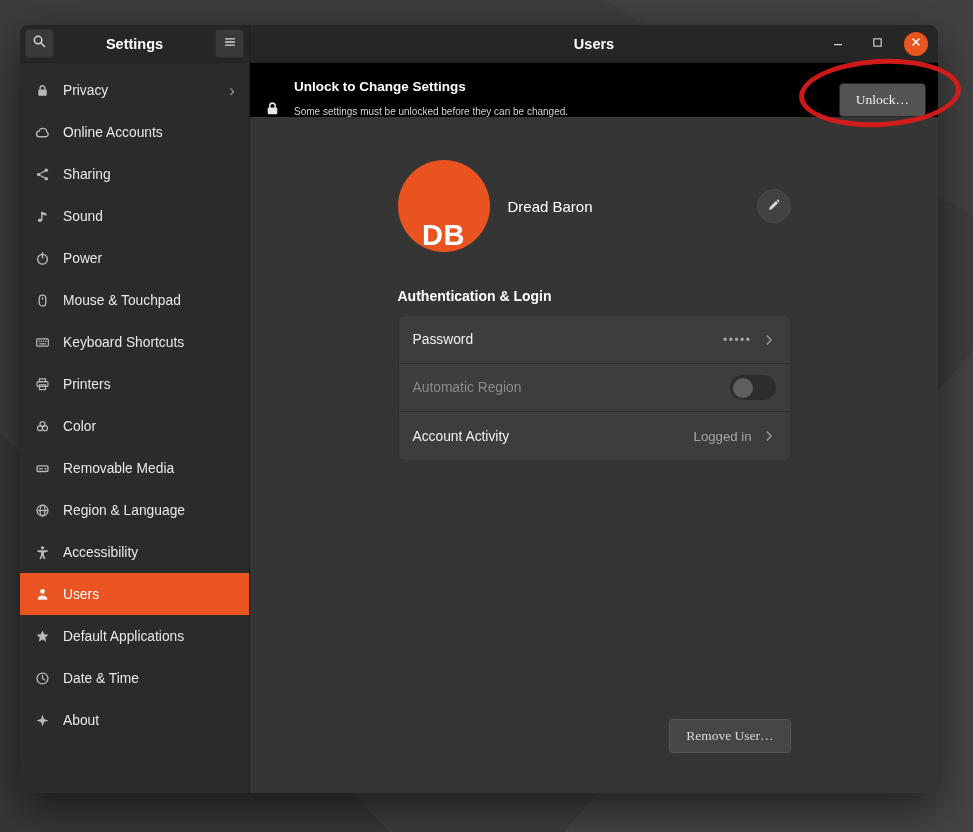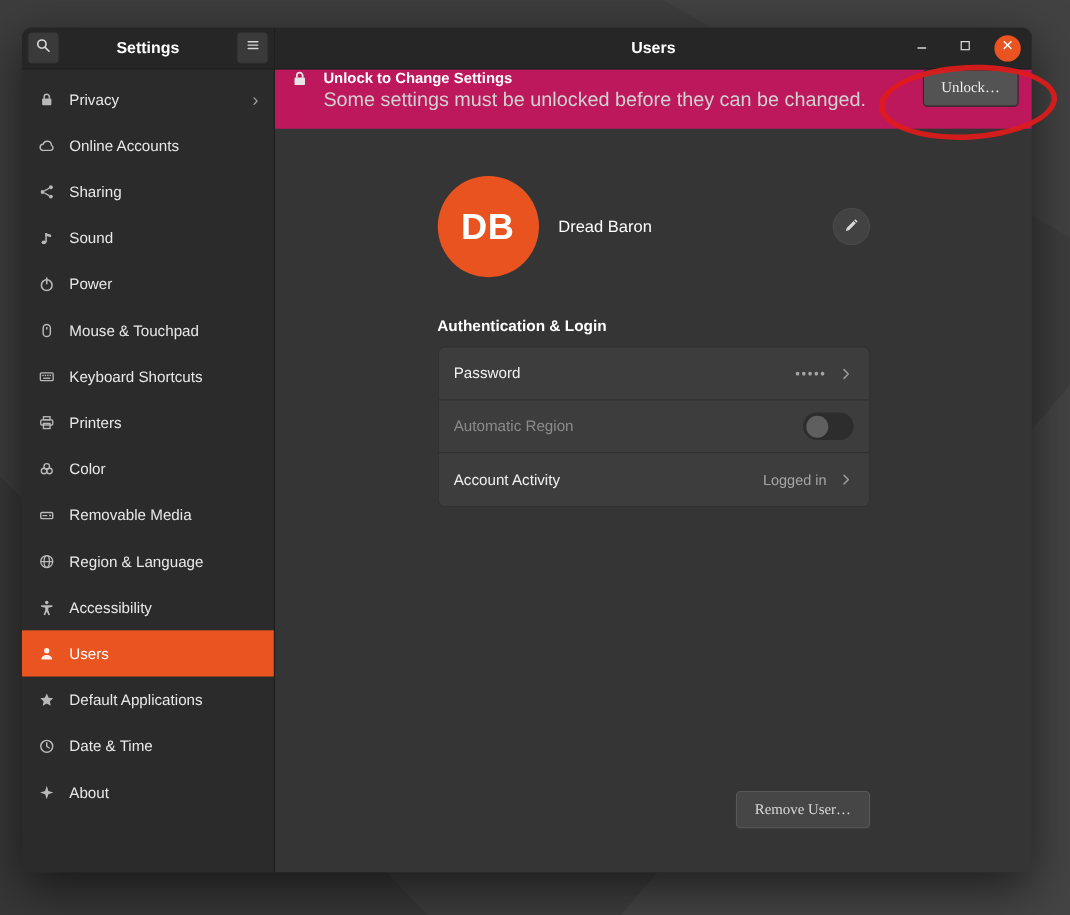--- a/index.html
+++ b/index.html
@@ -27,34 +27,34 @@
   .nav-chevron{margin-left:auto;color:#9a9a9a;font-size:17px;line-height:1}
 
   
   .main{flex:1;display:flex;flex-direction:column;background:#353535;min-width:0}
   .titlebar{height:38px;background:#262626;border-bottom:1px solid #1f1f1f;display:flex;align-items:center;position:relative;flex:none}
   .titlebar-title{position:absolute;left:0;right:0;text-align:center;color:#ffffff;font-weight:bold;font-size:14.5px}
   .win-controls{margin-left:auto;display:flex;align-items:center;gap:15px;padding-right:10px;z-index:1}
   .win-btn{width:24px;height:24px;display:flex;align-items:center;justify-content:center;color:#d5d5d5;cursor:pointer}
   .win-btn.close{background:#E95420;border-radius:50%;color:#ffffff}
 
-  .infobar{height:54px;background:#be185d;display:flex;align-items:flex-start;padding:0 12px 0 14px;gap:13px;flex:none}
+  .infobar{height:54px;background:#000000;display:flex;align-items:flex-end;padding:0 12px 0 14px;gap:13px;flex:none}
   .infobar-lock{color:#e6e6e6;display:flex;flex:none}
   .infobar-text .t1{color:#ffffff;font-weight:bold;font-size:13.5px}
-  .infobar-text .t2{color:#d2d2d2;font-size:18px;margin-top:2px}
+  .infobar-text .t2{color:#d2d2d2;font-size:10px;margin-top:12px}
   .btn{background:#4d4d4d;border:1px solid #272727;border-radius:4px;color:#eeeeee;font-size:13.5px;
     padding:8px 16px;cursor:pointer;font-family:Liberation Serif, serif}
   .unlock-btn{margin-left:auto;background:#535353;flex:none}
 
   .content{flex:1;overflow:hidden}
   .content-col{width:393px;margin:0 auto;display:flex;flex-direction:column}
   .user-row{display:flex;align-items:center;margin-top:43px}
   .avatar{width:92px;height:92px;border-radius:50%;flex:none;
     background:radial-gradient(circle,#e8531f 0 76%,#ffffff 77% 87%,#e8531f 88% 100%);
-    display:flex;align-items:center;justify-content:center;color:#ffffff;font-size:33px;font-weight:bold;letter-spacing:.5px}
+    display:flex;align-items:flex-end;justify-content:center;color:#ffffff;font-size:29px;font-weight:bold;letter-spacing:.5px}
   .user-name{margin-left:18px;color:#ffffff;font-weight:normal;font-size:15px}
   .edit-btn{margin-left:auto;width:34px;height:34px;border-radius:50%;background:#424242;border:1px solid #4a4a4a;
     color:#d9d9d9;display:flex;align-items:center;justify-content:center;cursor:pointer}
   .section-title{margin-top:36px;color:#ffffff;font-weight:bold;font-size:14px}
   .listbox{margin-top:11px;background:#3d3d3d;border-radius:6px;overflow:hidden;border:1px solid #313131}
   .lrow{height:48px;display:flex;align-items:center;padding:0 14px;border-bottom:1px solid #2f2f2f;cursor:pointer}
   .lrow:last-child{border-bottom:none}
   .lrow-label{color:#f0f0f0;font-size:13.8px}
   .lrow.dim .lrow-label{color:#8b8b8b}
   .lrow-end{margin-left:auto;display:flex;align-items:center;gap:10px}

